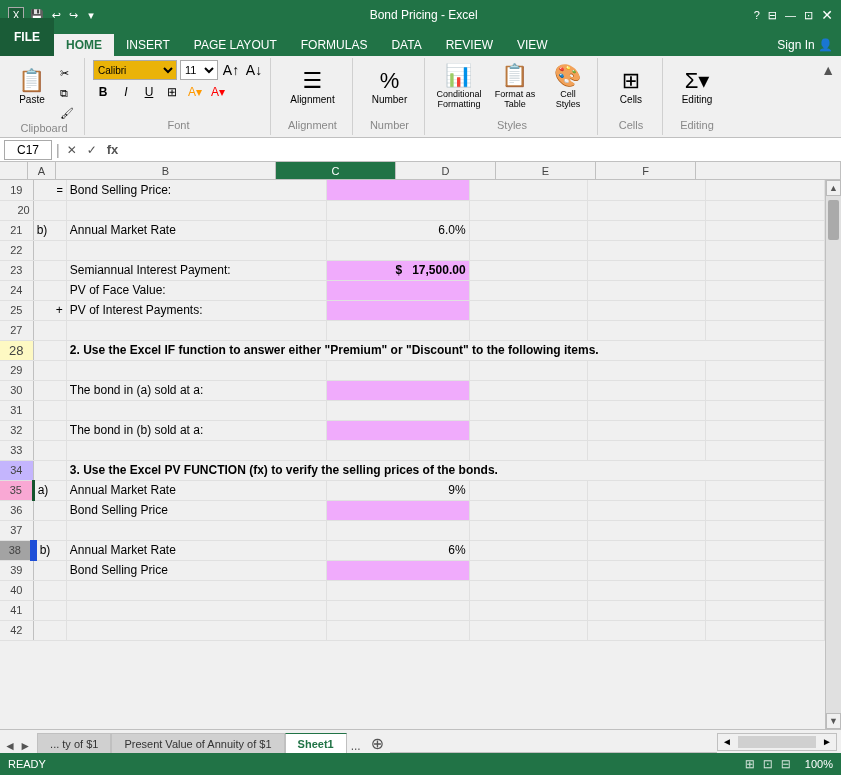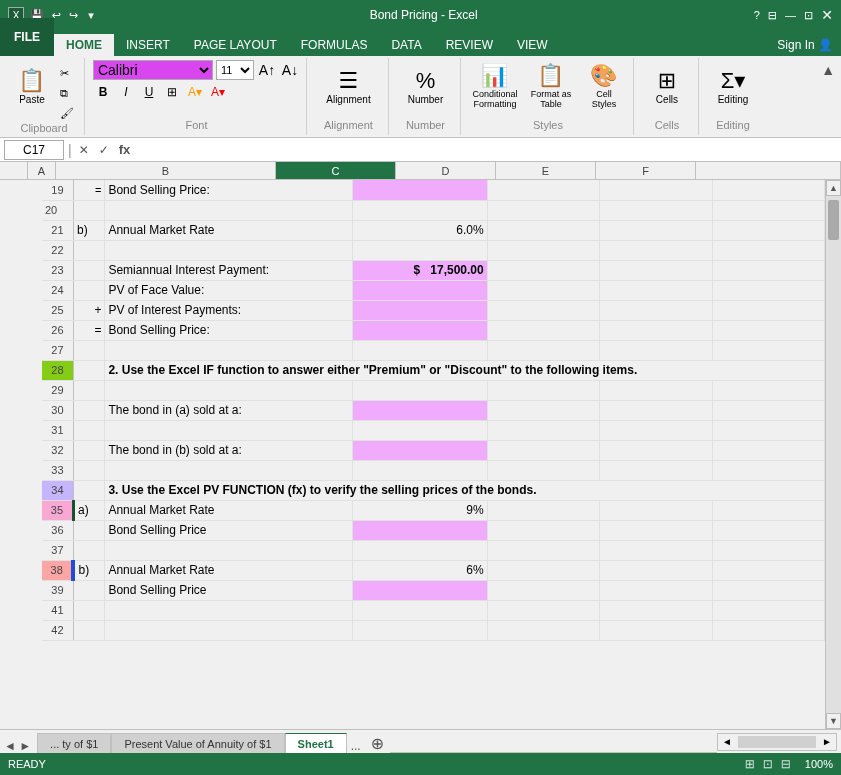--- a/index.html
+++ b/index.html
@@ -110,25 +110,25 @@
       font-size: 11px;
       height: 18px;
     }
     .font-group-content {
       display: flex;
       flex-direction: column;
       gap: 2px;
     }
     .font-row { display: flex; align-items: center; gap: 3px; }
     .font-select {
-      width: 120px;
+      width: 84px;
       height: 20px;
-      font-size: 14px;
+      font-size: 10px;
       border: 1px solid #aaa;
-      background: #d946ef;
+      background: #eab308;
     }
     .font-size-select {
       width: 38px;
       height: 20px;
       font-size: 11px;
       border: 1px solid #aaa;
       background: white;
     }
     .font-btn {
       width: 20px;
@@ -149,21 +149,21 @@
     #formula-bar {
       height: 24px;
       background: white;
       border-bottom: 1px solid #c0c0c0;
       display: flex;
       align-items: center;
       padding: 0 4px;
       gap: 4px;
     }
     #cell-ref {
-      width: 60px;
+      width: 48px;
       height: 20px;
       border: 1px solid #aaa;
       font-size: 12px;
       padding: 0 4px;
       text-align: center;
     }
     .formula-bar-divider { color: #999; font-size: 14px; }
     .formula-icon {
       font-size: 12px;
       color: #555;
@@ -496,21 +496,21 @@
         <div class="col-header" style="width:28px;">A</div>
         <div class="col-header" style="width:220px;">B</div>
         <div class="col-header active" style="width:120px;">C</div>
         <div class="col-header" style="width:100px;">D</div>
         <div class="col-header" style="width:100px;">E</div>
         <div class="col-header" style="width:100px;">F</div>
         <div class="col-header" style="flex:1;"></div>
       </div>
 
       <div class="grid-with-scroll">
-        <div id="grid" style="flex:1;overflow:hidden;padding-left:42px;">
+        <div id="grid" style="flex:1;overflow:hidden;">
           <table class="spreadsheet">
             <colgroup>
               <col style="width:28px;">
               <col style="width:28px;">
               <col style="width:220px;">
               <col style="width:120px;">
               <col style="width:100px;">
               <col style="width:100px;">
               <col style="width:100px;">
             </colgroup>
@@ -520,21 +520,21 @@
                 <td style="background:#f0f0f0;border-right:1px solid #c0c0c0;text-align:center;font-size:11px;color:#444;">19</td>
                 <td style="text-align:right;font-size:11px;">=</td>
                 <td>Bond Selling Price:</td>
                 <td class="cell-yellow"></td>
                 <td></td>
                 <td></td>
                 <td></td>
               </tr>
 
               <tr>
-                <td style="background:#f0f0f0;border-right:1px solid #c0c0c0;text-align:left;font-size:11px;color:#444;">20</td>
+                <td style="background:#f0f0f0;border-right:1px solid #c0c0c0;text-align:right;font-size:11px;color:#444;">20</td>
                 <td></td>
                 <td></td>
                 <td></td>
                 <td></td>
                 <td></td>
                 <td></td>
               </tr>
 
               <tr>
                 <td style="background:#f0f0f0;border-right:1px solid #c0c0c0;text-align:center;font-size:11px;color:#444;">21</td>
@@ -579,42 +579,33 @@
               <tr>
                 <td style="background:#f0f0f0;border-right:1px solid #c0c0c0;text-align:center;font-size:11px;color:#444;">25</td>
                 <td style="text-align:right;">+</td>
                 <td>PV of Interest Payments:</td>
                 <td class="cell-yellow"></td>
                 <td></td>
                 <td></td>
                 <td></td>
               </tr>
 
-              <tr>
-                <td style="background:#f0f0f0;border-right:1px solid #c0c0c0;text-align:center;font-size:11px;color:#444;">26</td>
-                <td style="text-align:right;">=</td>
-                <td>Bond Selling Price:</td>
-                <td class="cell-yellow"></td>
-                <td></td>
-                <td></td>
-                <td></td>
-              </tr>
 
               <tr>
                 <td style="background:#f0f0f0;border-right:1px solid #c0c0c0;text-align:center;font-size:11px;color:#444;">27</td>
                 <td></td>
                 <td></td>
                 <td></td>
                 <td></td>
                 <td></td>
                 <td></td>
               </tr>
 
               <tr>
-                <td style="background:#84cc16;border-right:1px solid #c0c0c0;text-align:center;font-size:11px;color:#444;">28</td>
+                <td style="background:#fef9c3;border-right:1px solid #c0c0c0;text-align:center;font-size:13px;color:#444;">28</td>
                 <td></td>
                 <td colspan="5" style="font-weight:bold;">2. Use the Excel IF function to answer either "Premium" or "Discount" to the following items.</td>
               </tr>
 
               <tr>
                 <td style="background:#f0f0f0;border-right:1px solid #c0c0c0;text-align:center;font-size:11px;color:#444;">29</td>
                 <td></td>
                 <td></td>
                 <td></td>
                 <td></td>
@@ -692,39 +683,48 @@
                 <td style="background:#f0f0f0;border-right:1px solid #c0c0c0;text-align:center;font-size:11px;color:#444;">37</td>
                 <td></td>
                 <td></td>
                 <td></td>
                 <td></td>
                 <td></td>
                 <td></td>
               </tr>
 
               <tr>
-                <td style="background:#fca5a5;border-right:4px solid #1d4ed8;text-align:center;font-size:11px;color:#444;">38</td>
+                <td style="background:#a3a3a3;border-right:7px solid #1d4ed8;text-align:center;font-size:11px;color:#444;">38</td>
                 <td>b)</td>
                 <td>Annual Market Rate</td>
                 <td style="text-align:right;">6%</td>
                 <td></td>
                 <td></td>
                 <td></td>
               </tr>
 
               <tr>
                 <td style="background:#f0f0f0;border-right:1px solid #c0c0c0;text-align:center;font-size:11px;color:#444;">39</td>
                 <td></td>
                 <td>Bond Selling Price</td>
                 <td class="cell-yellow"></td>
                 <td></td>
                 <td></td>
                 <td></td>
               </tr>
 
+              <tr>
+                <td style="background:#f0f0f0;border-right:1px solid #c0c0c0;text-align:center;font-size:11px;color:#444;">40</td>
+                <td></td>
+                <td></td>
+                <td></td>
+                <td></td>
+                <td></td>
+                <td></td>
+              </tr>
 
               <tr>
                 <td style="background:#f0f0f0;border-right:1px solid #c0c0c0;text-align:center;font-size:11px;color:#444;">41</td>
                 <td></td>
                 <td></td>
                 <td></td>
                 <td></td>
                 <td></td>
                 <td></td>
               </tr>

